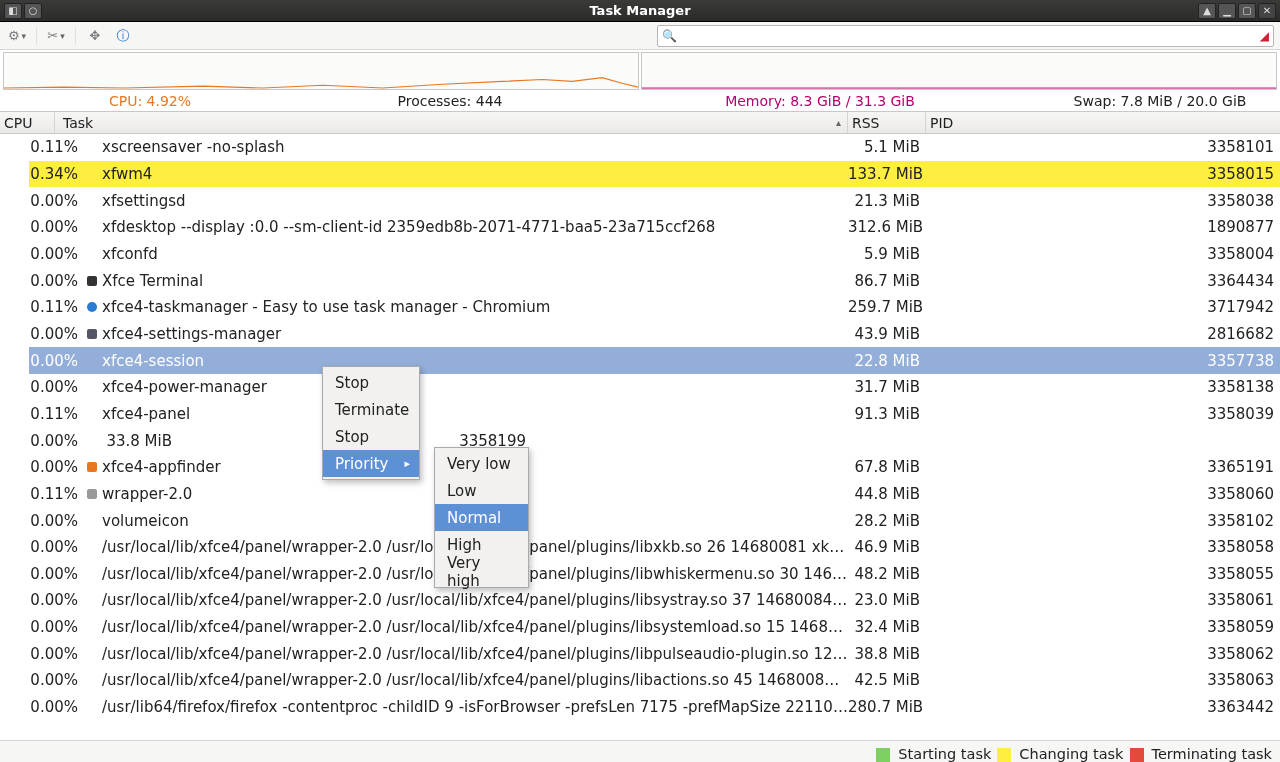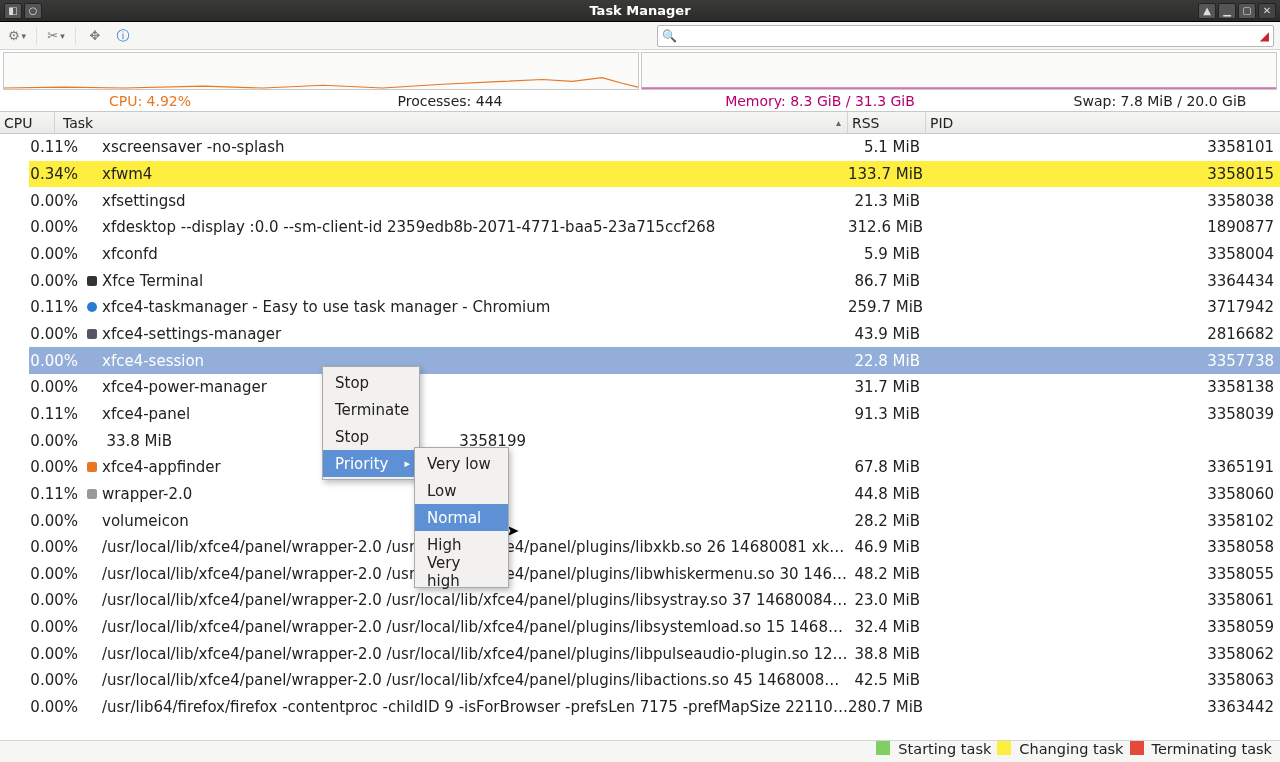--- a/index.html
+++ b/index.html
@@ -162,21 +162,21 @@
     position: relative;
   }
   .ctx-item.hover { background:#5e90d6; color:#fff; }
   .ctx-item .sub-arrow { margin-left:auto; padding-left:16px; font-size:11px;}
   
   .footer {
     position:absolute; bottom:0; left:0; right:0;
     height: 22px;
     background:#f6f6f5;
     border-top:1px solid #d6d4d2;
-    display:flex; align-items:flex-start;
+    display:flex; align-items:flex-end;
     justify-content:flex-end;
     gap: 6px;
     padding-right:8px;
     font-size:14.5px;
   }
   .sw { width:14px; height:14px; display:inline-block; margin-right:2px;}
   .sw.green{background:#7fcf62;}
   .sw.yellow{background:#fdee3f;}
   .sw.red{background:#e24a3b;}
 </style>
@@ -421,21 +421,21 @@
       <span>Terminate</span>
     </div>
     <div class="ctx-item">
       <span>Stop</span>
     </div>
     <div class="ctx-item hover">
       <span>Priority</span>
       <span class="sub-arrow">▸</span>
     </div>
   </div>
-<div class="ctx-menu" id="ctx2" style="left:414px; top:447px; width:95px;">
+<div class="ctx-menu" id="ctx2" style="left:434px; top:447px; width:95px;">
     <div class="ctx-item">Very low</div>
     <div class="ctx-item">Low</div>
     <div class="ctx-item hover">Normal</div>
     <div class="ctx-item">High</div>
     <div class="ctx-item">Very high</div>
   </div>
 
 <div style="position:absolute; left:506px; top:521px; font-size:16px; color:#000; pointer-events:none;">➤</div>
 
 <div class="footer">

